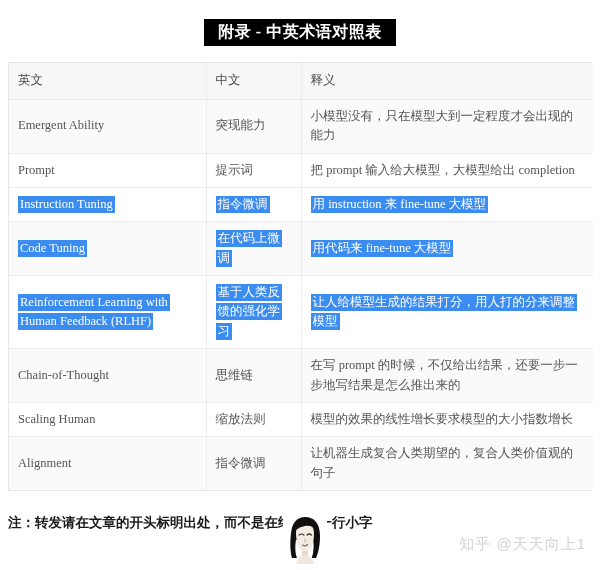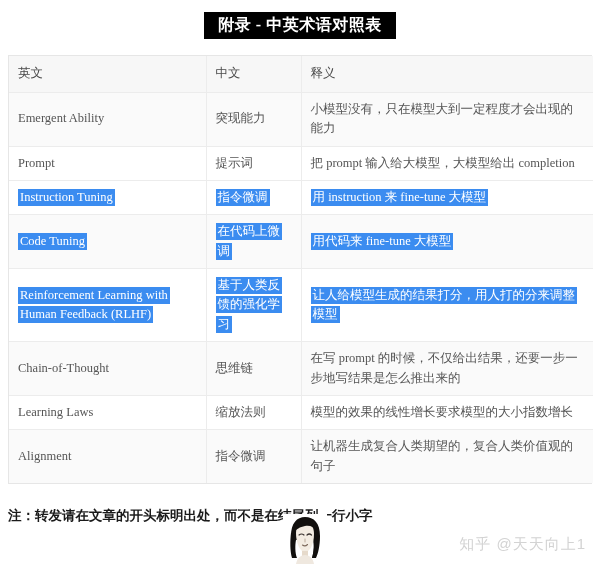--- a/index.html
+++ b/index.html
@@ -13,21 +13,21 @@
     font-family: "Liberation Serif", "DejaVu Serif", serif;
     position: relative;
     overflow: hidden;
     -webkit-font-smoothing: antialiased;
   }
 
   
   .title-wrap {
     width: 100%;
     text-align: center;
-    padding-top: 12px;
+    padding-top: 19px;
     box-sizing: border-box;
   }
   .title-banner {
     display: inline-block;
     background: #000000;
     color: #ffffff;
     font-family: "Liberation Serif", "DejaVu Serif", serif;
     font-weight: bold;
     font-size: 16px;
     letter-spacing: 0.5px;
@@ -175,21 +175,21 @@
           <td><span class="hl">Reinforcement Learning with Human Feedback (RLHF)</span></td>
           <td><span class="hl">基于人类反馈的强化学习</span></td>
           <td><span class="hl">让人给模型生成的结果打分，用人打的分来调整模型</span></td>
         </tr>
         <tr class="odd">
           <td>Chain-of-Thought</td>
           <td>思维链</td>
           <td>在写 prompt 的时候，不仅给出结果，还要一步一步地写结果是怎么推出来的</td>
         </tr>
         <tr class="even">
-          <td>Learning Laws</td>
+          <td>Scaling Human</td>
           <td>缩放法则</td>
           <td>模型的效果的线性增长要求模型的大小指数增长</td>
         </tr>
         <tr class="odd">
           <td>Alignment</td>
           <td>指令微调</td>
           <td>让机器生成复合人类期望的，复合人类价值观的句子</td>
         </tr>
       </tbody>
   </table>

